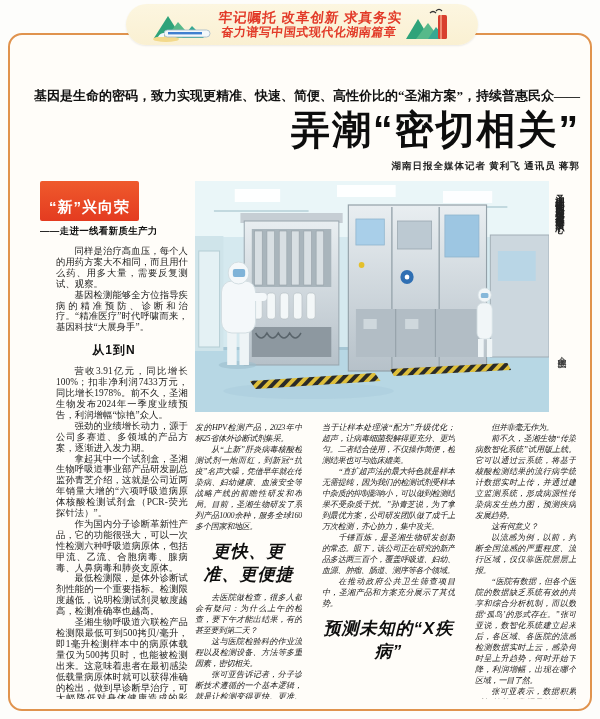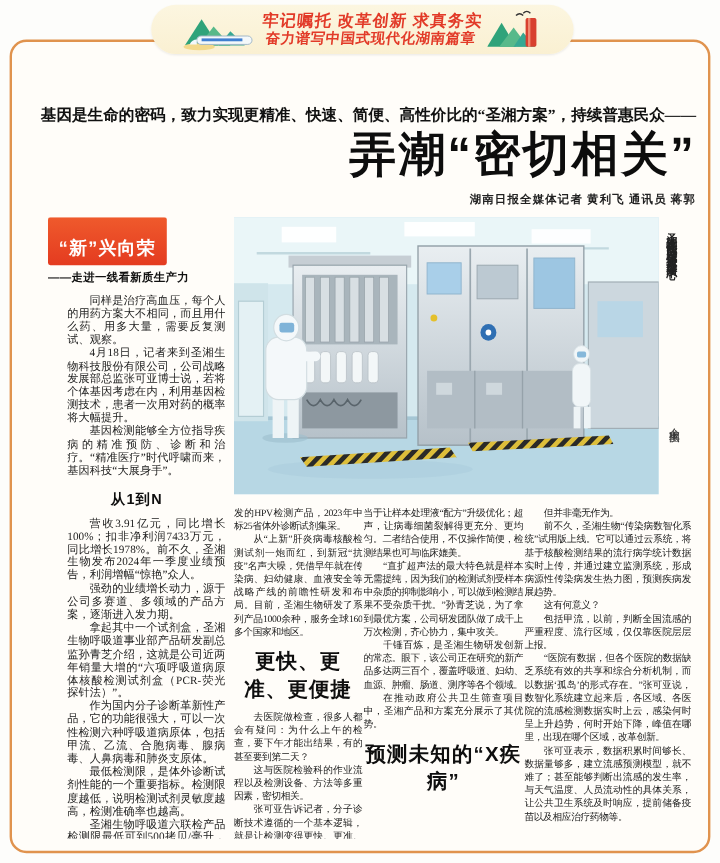--- a/index.html
+++ b/index.html
@@ -43,21 +43,21 @@
   .photo-wrap svg{display:block;width:100%;height:100%;}
   .caption-strip{width:24px;flex:none;position:relative;}
   .v-caption{
     position:absolute;top:6px;left:3px;writing-mode:vertical-rl;
     font-size:9px;line-height:10px;letter-spacing:1.5px;color:#222;font-weight:bold;
   }
   .v-credit{
     position:absolute;top:168px;left:3px;writing-mode:vertical-rl;
     font-size:9px;letter-spacing:1.5px;color:#333;
   }
-  .text-row{display:flex;gap:1px;margin-top:10px;flex:1;min-height:0;}
+  .text-row{display:flex;gap:20px;margin-top:10px;flex:1;min-height:0;font-style:italic;}
   .col2{width:107px;flex:none;overflow:hidden;}
   .col3{width:133px;flex:none;overflow:hidden;}
   .col4{flex:1;overflow:hidden;min-width:0;}
   
   .para{margin:0;text-align:justify;text-indent:2em;}
   .para.cont{text-indent:0;}
   .col1 .para{font-size:9.3px;line-height:10.9px;letter-spacing:.1px;margin-left:16px;}
   .col2 .para,.col3 .para,.col4 .para{font-size:8.1px;line-height:11px;letter-spacing:-.3px;}
   .sec-head{
     font-family:"Liberation Sans",sans-serif;font-weight:900;text-align:center;
@@ -109,21 +109,20 @@
     <div class="main-title">弄潮“密切相关”</div>
     <div class="byline">湖南日报全媒体记者 黄利飞 通讯员 蒋郭</div>
   </div>
 
   <div class="content">
 
     <div class="col1">
       <span class="badge">“新”兴向荣</span>
       <div class="badge-sub">——走进一线看新质生产力</div>
       <p class="para">同样是治疗高血压，每个人的用药方案大不相同，而且用什么药、用多大量，需要反复测试、观察。</p>
-      <p class="para">4月18日，记者来到圣湘生物科技股份有限公司，公司战略发展部总监张可亚博士说，若将个体基因考虑在内，利用基因检测技术，患者一次用对药的概率将大幅提升。</p>
       <p class="para">基因检测能够全方位指导疾病的精准预防、诊断和治疗。“精准医疗”时代呼啸而来，基因科技“大展身手”。</p>
       <div class="sec-head">从1到N</div>
       <p class="para">营收3.91亿元，同比增长100%；扣非净利润7433万元，同比增长1978%。前不久，圣湘生物发布2024年一季度业绩预告，利润增幅“惊艳”众人。</p>
       <p class="para">强劲的业绩增长动力，源于公司多赛道、多领域的产品方案，逐渐进入发力期。</p>
       <p class="para">拿起其中一个试剂盒，圣湘生物呼吸道事业部产品研发副总监孙青芝介绍，这就是公司近两年销量大增的“六项呼吸道病原体核酸检测试剂盒（PCR-荧光探针法）”。</p>
       <p class="para">作为国内分子诊断革新性产品，它的功能很强大，可以一次性检测六种呼吸道病原体，包括甲流、乙流、合胞病毒、腺病毒、人鼻病毒和肺炎支原体。</p>
       <p class="para">最低检测限，是体外诊断试剂性能的一个重要指标。检测限度越低，说明检测试剂灵敏度越高，检测准确率也越高。</p>
       <p class="para">圣湘生物呼吸道六联检产品检测限最低可到500拷贝/毫升，即1毫升检测样本中的病原体载量仅为500拷贝时，也能被检测出来。这意味着患者在最初感染低载量病原体时就可以获得准确的检出，做到早诊断早治疗，可大幅降低对身体健康造成的影响。</p>
       
       
@@ -245,22 +244,22 @@
           <p class="para">千锤百炼，是圣湘生物研发创新的常态。眼下，该公司正在研究的新产品多达两三百个，覆盖呼吸道、妇幼、血源、肿瘤、肠道、测序等各个领域。</p>
           <p class="para">在推动政府公共卫生筛查项目中，圣湘产品和方案充分展示了其优势。</p>
           <div class="sec-head">预测未知的“X疾病”</div>
 
         </div>
 
         <div class="col4">
           <p class="para">但并非毫无作为。</p>
           <p class="para">前不久，圣湘生物“传染病数智化系统”试用版上线。它可以通过云系统，将基于核酸检测结果的流行病学统计数据实时上传，并通过建立监测系统，形成病源性传染病发生热力图，预测疾病发展趋势。</p>
           <p class="para">这有何意义？</p>
-          <p class="para">包括甲流，以前，判断全国流感的严重程度、流行区域，仅仅靠医院层层上报。</p>
-          <p class="para">“医院有数据，但各个医院的数据缺乏系统有效的共享和综合分析机制，而以数据‘孤岛’的形式存在。”张可亚说，数智化系统建立起来后，各区域、各医院的流感检测数据实时上云，感染何时呈上升趋势，何时开始下降，峰值在哪里，出现在哪个区域，改革创新。</p>
+          <p class="para">以流感为例，以前，判断全国流感的严重程度、流行区域，仅仅靠医院层层上报。</p>
+          <p class="para">“医院有数据，但各个医院的数据缺乏系统有效的共享和综合分析机制，而以数据‘孤岛’的形式存在。”张可亚说，数智化系统建立起来后，各区域、各医院的流感检测数据实时上云，感染何时呈上升趋势，何时开始下降，利润增幅，出现在哪个区域，一目了然。</p>
           <p class="para">张可亚表示，数据积累时间够长、数据量够多，建立流感预测模型，就不难了；甚至能够判断出流感的发生率，与天气温度、人员流动性的具体关系，让公共卫生系统及时响应，提前储备疫苗以及相应治疗药物等。</p>
 
         </div>
 
       </div>
     </div>
   </div>
 </div>
 
 </body></html>

